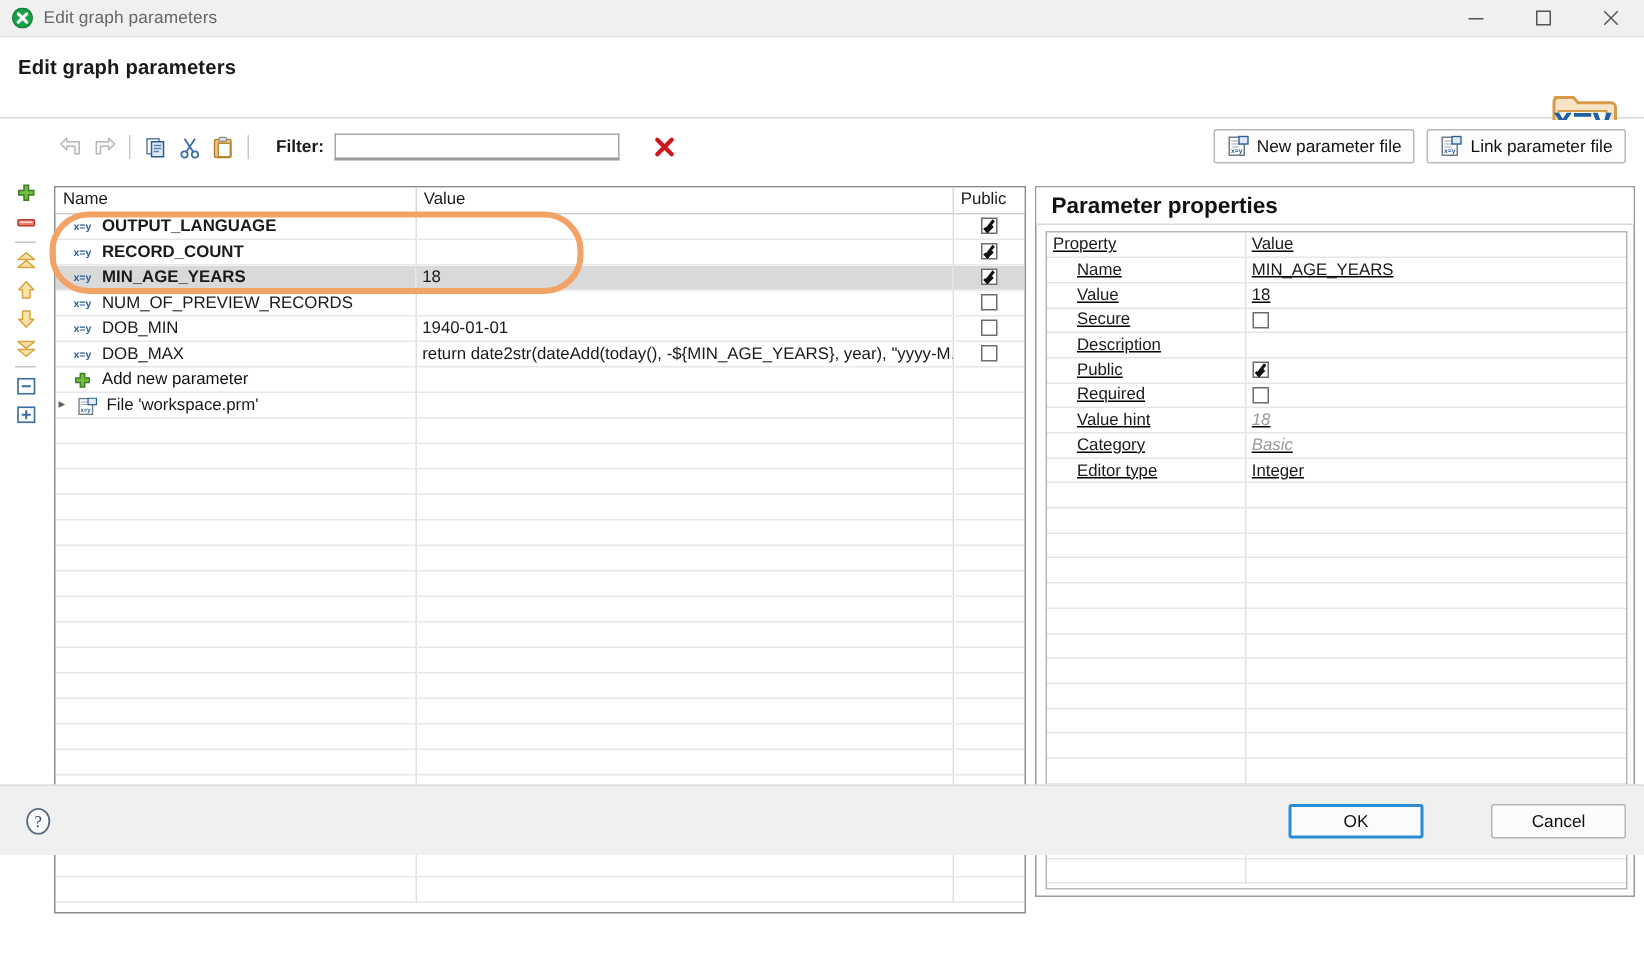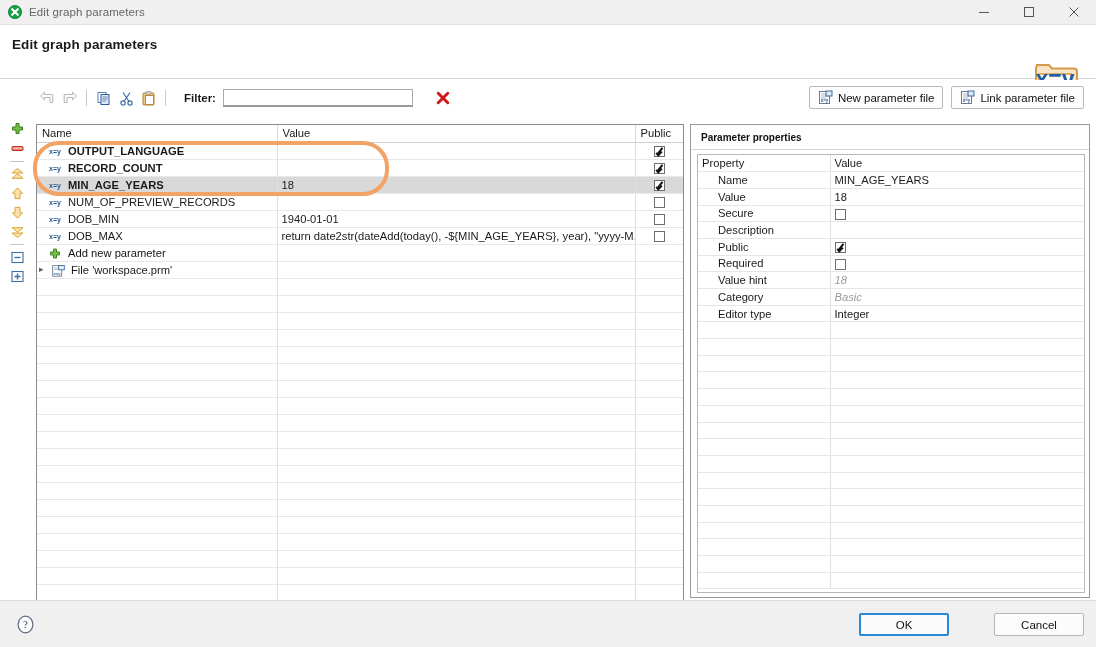--- a/index.html
+++ b/index.html
@@ -3,21 +3,21 @@
 <meta charset="utf-8">
 <style>
   * { box-sizing: border-box; margin:0; padding:0; }
   html,body{
     width:1096px; height:647px;
     font-family:"Liberation Sans", sans-serif;
     background:#ffffff;
     overflow:hidden;
     -webkit-font-smoothing:antialiased;
   }
-  #app{position:relative;width:1096px;height:647px;background:#ffffff;}
+  #app{position:relative;width:1096px;height:570px;background:#ffffff;}
 
   
   .titlebar{
     position:absolute;left:0;top:0;width:1096px;height:25px;
     background:#f0f0f0;border-bottom:1px solid #e2e2e2;
     display:flex;align-items:center;
   }
   .tb-icon{width:14px;height:14px;margin-left:8px;position:relative;flex:0 0 auto;}
   .tb-icon svg{display:block;}
   .tb-title{font-size:11.5px;color:#666;margin-left:7px;letter-spacing:.1px;}
@@ -111,28 +111,28 @@
     background:#111;transform:rotate(38deg);
   }
 
   
   .proppanel{
     position:absolute;left:690px;top:124px;width:400px;height:474px;
     background:#ffffff;border:1px solid #9a9a9a;
   }
   .prop-title{
     height:25px;display:flex;align-items:center;padding-left:10px;
-    font-size:10px;font-weight:bold;color:#111;background:#fff;
+    font-size:15px;font-weight:bold;color:#111;background:#fff;
     border-bottom:1px solid #d7d7d7;
   }
   .prop-inner{
     position:absolute;left:6px;top:29px;width:388px;height:439px;
     border:1px solid #b7b7b7;background:#fff;overflow:hidden;
   }
-  table.proptable{width:100%;border-collapse:collapse;table-layout:fixed;}
+  table.proptable{width:100%;border-collapse:collapse;table-layout:fixed;text-decoration:underline;}
   table.proptable td{
     height:16.7px;font-size:11.2px;color:#1a1a1a;
     border-bottom:1px solid #e6e6e6;border-right:1px solid #e0e0e0;
     padding:0 4px;white-space:nowrap;overflow:hidden;
   }
   table.proptable td:last-child{border-right:none;}
   .pcol-k{width:132px;}
   .prop-head td{border-bottom:1px solid #d8d8d8;}
   .indent{padding-left:20px !important;}
   .hintval{color:#9a9a9a;font-style:italic;}

